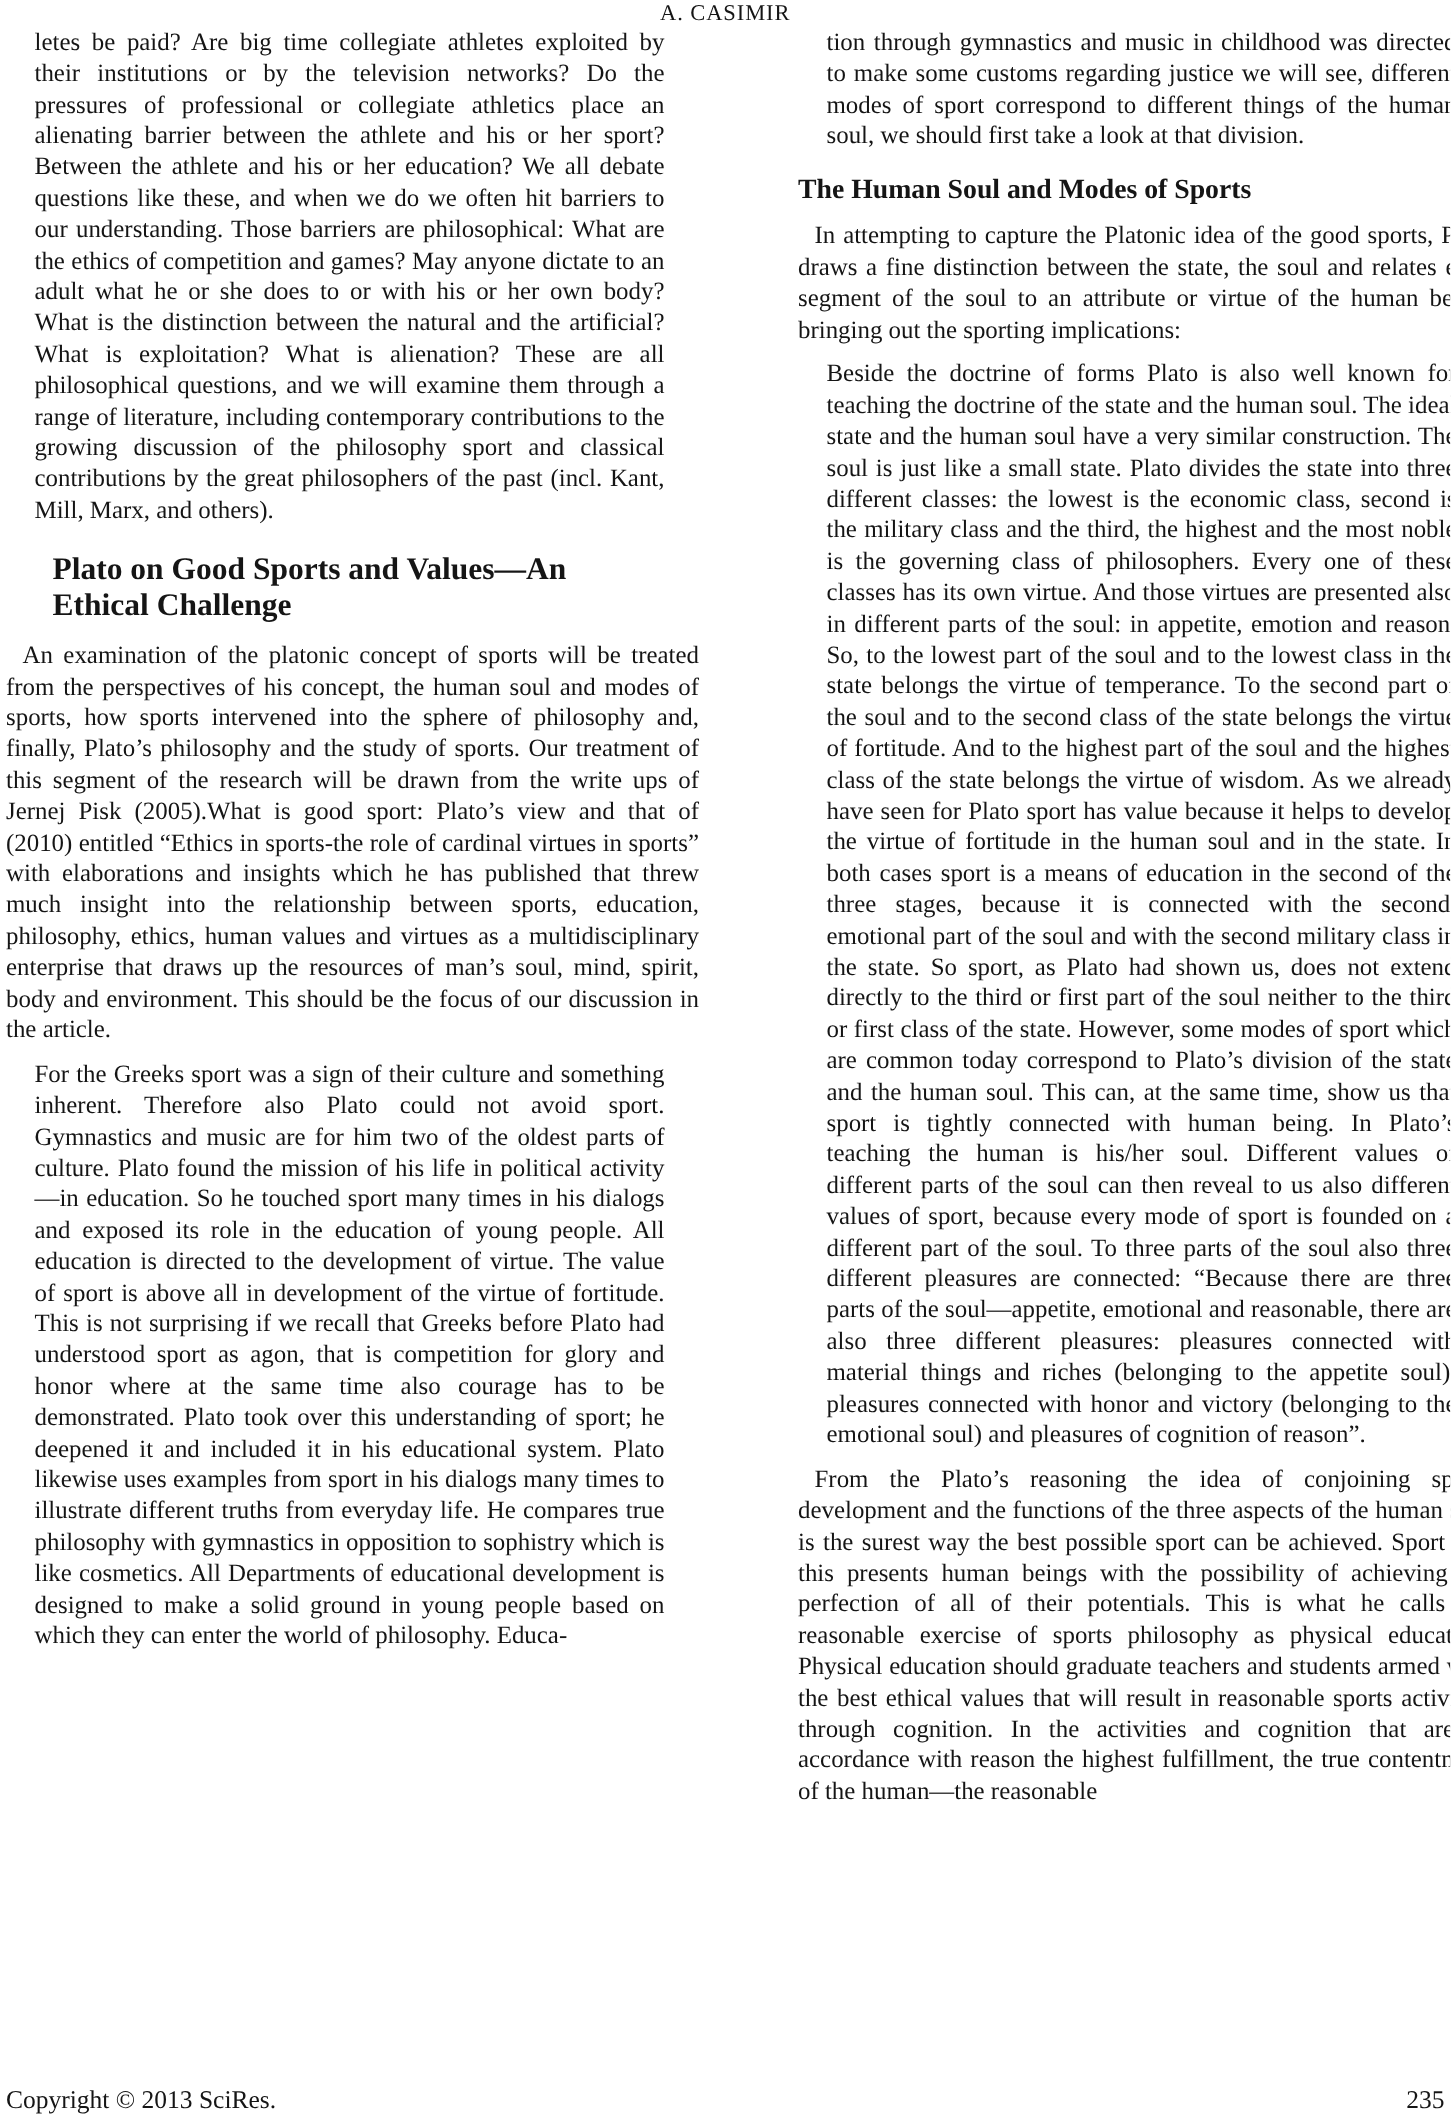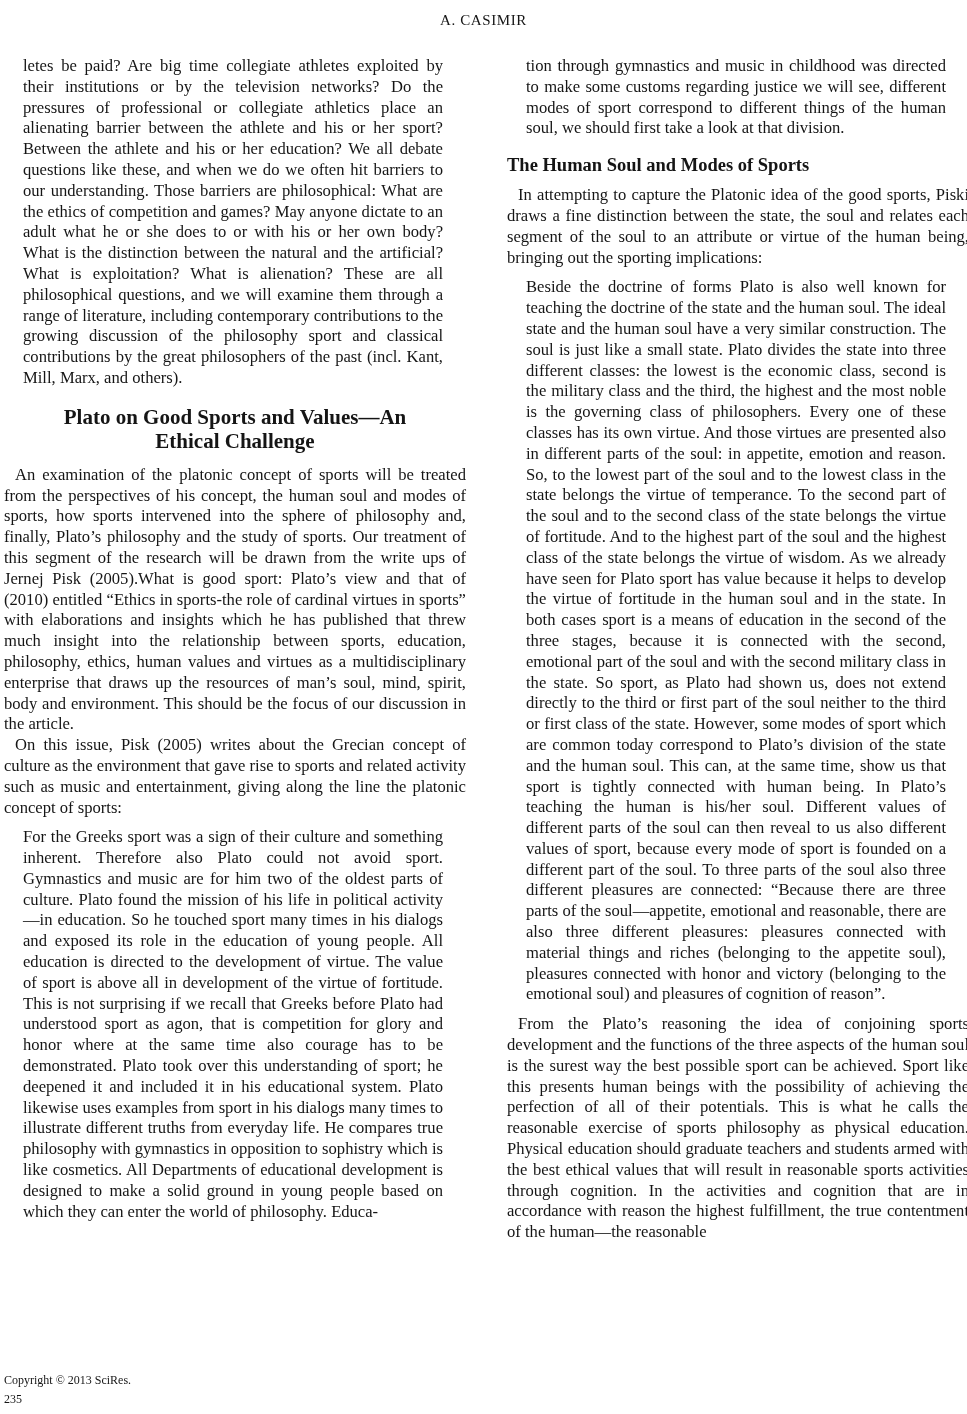--- a/index.html
+++ b/index.html
@@ -7,30 +7,29 @@
     position: relative;
     width: 967px;
     height: 1414px;
     margin: 0 auto;
     background: #ffffff;
     color: #151515;
     font-family: "Liberation Serif", serif;
     overflow: hidden;
   }
   .running-head {
-    padding-top: 12px;
+    padding-top: 1px;
     text-align: center;
     font-size: 15px;
     letter-spacing: 0.6px;
   }
   .columns {
     display: flex;
-    gap: 41px;
+    gap: 66px;
     padding: 0 4px;
-    margin-top: 27px;
     height: 1310px;
     overflow: hidden;
   }
   .col { width: 462px; flex: 0 0 462px; }
   p {
     margin: 0;
     text-align: justify;
     font-size: 16.6px;
     line-height: 20.8px;
   }
@@ -38,60 +37,57 @@
     margin-left: 19px;
     margin-right: 23px;
   }
   .quote.full { margin-top: 9px; margin-bottom: 9px; }
   .body.indent { text-indent: 11px; }
   .section-title {
     margin: 16px auto 11px;
     font-size: 21px;
     line-height: 24.5px;
     font-weight: bold;
-    text-align: center;
     max-width: 400px;
   }
   .subheading {
     margin: 15px 0 9px;
     font-size: 18.5px;
     line-height: 22px;
     font-weight: bold;
     text-align: left;
   }
   .footer {
     position: absolute;
     left: 4px;
     right: 4px;
     bottom: 5px;
     display: flex;
     justify-content: space-between;
-    font-size: 12px;
+    font-size: 17px;
     line-height: 19px;
-    flex-direction: column;
   }
 </style>
 </head>
 <body>
 
 <div class="page">
 
   <div class="running-head">A. CASIMIR</div>
 
   <div class="columns">
 
     <div class="col">
       <p class="quote cont">letes be paid? Are big time collegiate athletes exploited by their institutions or by the television networks? Do the pressures of professional or collegiate athletics place an alienating barrier between the athlete and his or her sport? Between the athlete and his or her education? We all debate questions like these, and when we do we often hit barriers to our understanding. Those barriers are philosophical: What are the ethics of competition and games? May anyone dictate to an adult what he or she does to or with his or her own body? What is the distinction between the natural and the artificial? What is exploitation? What is alienation? These are all philosophical questions, and we will examine them through a range of literature, including contemporary contributions to the growing discussion of the philosophy sport and classical contributions by the great philosophers of the past (incl. Kant, Mill, Marx, and others).</p>
 
       <h1 class="section-title">Plato on Good Sports and Values—An Ethical Challenge</h1>
 
       <p class="body indent">An examination of the platonic concept of sports will be treated from the perspectives of his concept, the human soul and modes of sports, how sports intervened into the sphere of philosophy and, finally, Plato’s philosophy and the study of sports. Our treatment of this segment of the research will be drawn from the write ups of Jernej Pisk (2005).What is good sport: Plato’s view and that of (2010) entitled “Ethics in sports-the role of cardinal virtues in sports” with elaborations and insights which he has published that threw much insight into the relationship between sports, education, philosophy, ethics, human values and virtues as a multidisciplinary enterprise that draws up the resources of man’s soul, mind, spirit, body and environment. This should be the focus of our discussion in the article.</p>
 
 
-      <p class="body indent">On this issue, Pisk (2005) writes about the Grecian concept of culture as the environment that gave rise to sports and related activity such as music and entertainment, giving along the line the platonic concept of sports:</p>
 
       <p class="quote full">For the Greeks sport was a sign of their culture and something inherent. Therefore also Plato could not avoid sport. Gymnastics and music are for him two of the oldest parts of culture. Plato found the mission of his life in political activity—in education. So he touched sport many times in his dialogs and exposed its role in the education of young people. All education is directed to the development of virtue. The value of sport is above all in development of the virtue of fortitude. This is not surprising if we recall that Greeks before Plato had understood sport as agon, that is competition for glory and honor where at the same time also courage has to be demonstrated. Plato took over this understanding of sport; he deepened it and included it in his educational system. Plato likewise uses examples from sport in his dialogs many times to illustrate different truths from everyday life. He compares true philosophy with gymnastics in opposition to sophistry which is like cosmetics. All Departments of educational development is designed to make a solid ground in young people based on which they can enter the world of philosophy. Educa-</p>
     </div>
 
     <div class="col">
       <p class="quote cont">tion through gymnastics and music in childhood was directed to make some customs regarding justice we will see, different modes of sport correspond to different things of the human soul, we should first take a look at that division.</p>
 
       <h2 class="subheading">The Human Soul and Modes of Sports</h2>
 
       <p class="body indent">In attempting to capture the Platonic idea of the good sports, Piski draws a fine distinction between the state, the soul and relates each segment of the soul to an attribute or virtue of the human being, bringing out the sporting implications:</p>

